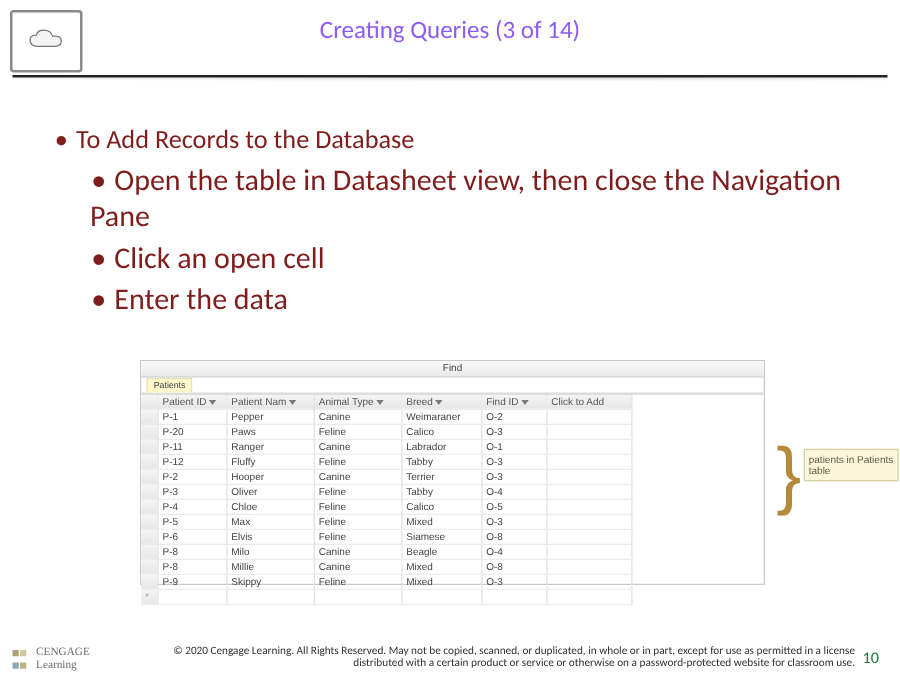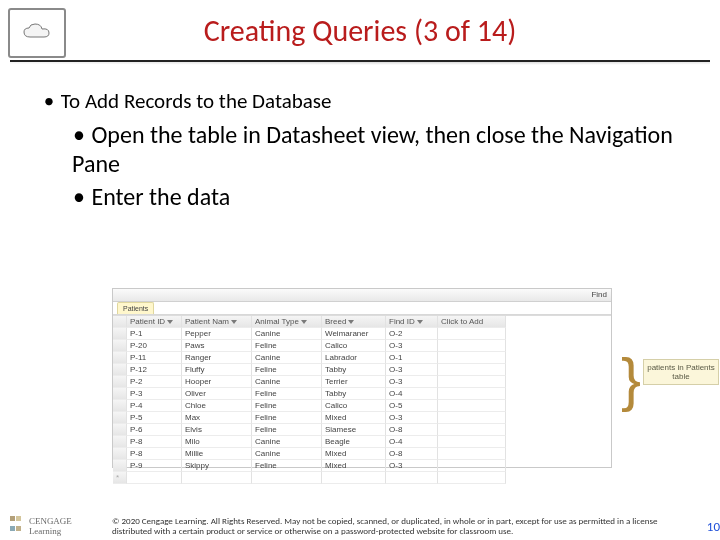--- a/index.html
+++ b/index.html
@@ -2,27 +2,27 @@
 <html><head>
 <meta charset="utf-8">
 <style>
   html,body{margin:0;padding:0;width:720px;height:540px;background:#fff;
     font-family:Calibri,Arial,sans-serif;color:#222;position:relative;overflow:hidden}
   .decor-icon{position:absolute;left:8px;top:8px;width:54px;height:46px;
     border:2px solid #8a8a8a;border-radius:3px;background:#fff;display:flex;
     align-items:center;justify-content:center}
   .decor-icon svg{width:30px;height:20px}
   .title{position:absolute;left:0;top:12px;width:720px;text-align:center;
-    font-size:30px;color:#b91c1c}
+    font-size:20px;color:#8b5cf6}
   .rule{position:absolute;left:10px;top:60px;width:700px;height:0;
     border-bottom:2px solid #222}
   .shadow{position:absolute;left:10px;top:62px;width:700px;height:3px;
     background:radial-gradient(ellipse 600px 3px at 60% 0,rgba(0,0,0,.15),transparent)}
-  .body{position:absolute;left:42px;top:88px;width:640px;font-size:21px;
-    color:#000000}
+  .body{position:absolute;left:42px;top:98px;width:640px;font-size:21px;
+    color:#7f1d1d}
   .b1{margin:0 0 6px 0}
   .b2{margin:4px 0 4px 30px;font-size:24px}
   .dot{display:inline-block;width:14px;text-align:center}
   
   .shot{position:absolute;left:112px;top:288px;width:498px;height:178px;
     border:1px solid #c9c9c9;background:#fff;font-family:Verdana,Arial,sans-serif;
     font-size:8px;color:#444}
   .winbar{height:12px;background:linear-gradient(#fbfbfb,#e9e9e9);
     border-bottom:1px solid #d0d0d0;padding:0 4px;line-height:12px}
   .tab{height:12px;padding:0 4px;border-bottom:1px solid #d8d8d8}
@@ -36,54 +36,55 @@
   .h{background:linear-gradient(#f5f5f5,#e6e6e6);font-weight:400;color:#555}
   .rh{background:linear-gradient(#f5f5f5,#e6e6e6)}
   .newrow{color:#aaa}
   .arrow::after{content:"";display:inline-block;margin-left:2px;
     border-left:3px solid transparent;border-right:3px solid transparent;
     border-top:4px solid #7a7a7a;vertical-align:middle}
   .bracket{position:absolute;right:-30px;top:16px;font-size:60px;color:#b48a3b;
     line-height:150px}
   .callout{position:absolute;right:-108px;top:70px;width:68px;padding:3px;
     border:1px solid #d5cfa8;background:#fbf6da;font-size:8px;line-height:9px;
-    text-align:center;color:#5a5a46}
+    text-align:left;color:#5a5a46}
   .footer{position:absolute;left:0;bottom:4px;width:720px;display:flex;
     align-items:center;font-size:9px;color:#333}
-  .flogo{width:96px;display:flex;align-items:flex-start;gap:3px;padding-left:10px;
+  .flogo{width:96px;display:flex;align-items:flex-end;gap:3px;padding-left:10px;
     font-family:Georgia,serif;color:#6b6b6b}
   .flogo-ico{width:16px;height:16px;}
   .flogo-ico span{display:inline-block;width:5px;height:5px;
     background:#b3a07a;margin:0 1px 1px 0;vertical-align:top}
-  .ftext{flex:1;text-align:left;line-height:10px;padding:0 6px}
-  .pageno{width:30px;text-align:right;font-size:13px;color:#1d4ed8}
+  .ftext{flex:1;text-align:right;line-height:10px;padding:0 6px}
+  .pageno{width:30px;text-align:left;font-size:13px;color:#15803d}
 </style>
 </head>
 <body>
 
 <div class="decor-icon">
   <svg viewBox="0 0 30 20">
       <path d="M8 14 Q2 14 2 9 Q2 5 7 5 Q8 1 13 1 Q19 1 20 6 Q27 5 27 10 Q27 14 22 14 Z" fill="#f4f4f4" stroke="#777" stroke-width="1"></path>
     </svg>
 </div>
 
 <div class="title">Creating Queries (3 of 14)</div>
 <div class="rule"></div>
 <div class="shadow"></div>
 
 <div class="body">
   <div class="b1">
     <span class="dot">•</span> <span>To Add Records to the Database</span>
   </div>
   <div class="b2"><span class="dot">•</span> <span>Open the table in Datasheet view, then close the Navigation Pane</span></div>
+  <div class="b2"><span class="dot">•</span> <span>Click an open cell</span></div>
   <div class="b2"><span class="dot">•</span> <span>Enter the data</span></div>
 </div>
 
 <div class="shot">
-  <div class="winbar" style="text-align:right"><span>Find</span></div>
+  <div class="winbar" style="text-align:center"><span>Find</span></div>
   <div class="tab"><span>Patients</span></div>
   <div class="grid" id="grid">
       <div class="cell h rh"></div>
       <div class="cell h arrow">Patient ID</div>
       <div class="cell h arrow">Patient Nam</div>
       <div class="cell h arrow">Animal Type</div>
       <div class="cell h arrow">Breed</div>
       <div class="cell h arrow">Find ID</div>
       <div class="cell h">Click to Add</div>
       <div class="cell rh"></div>

